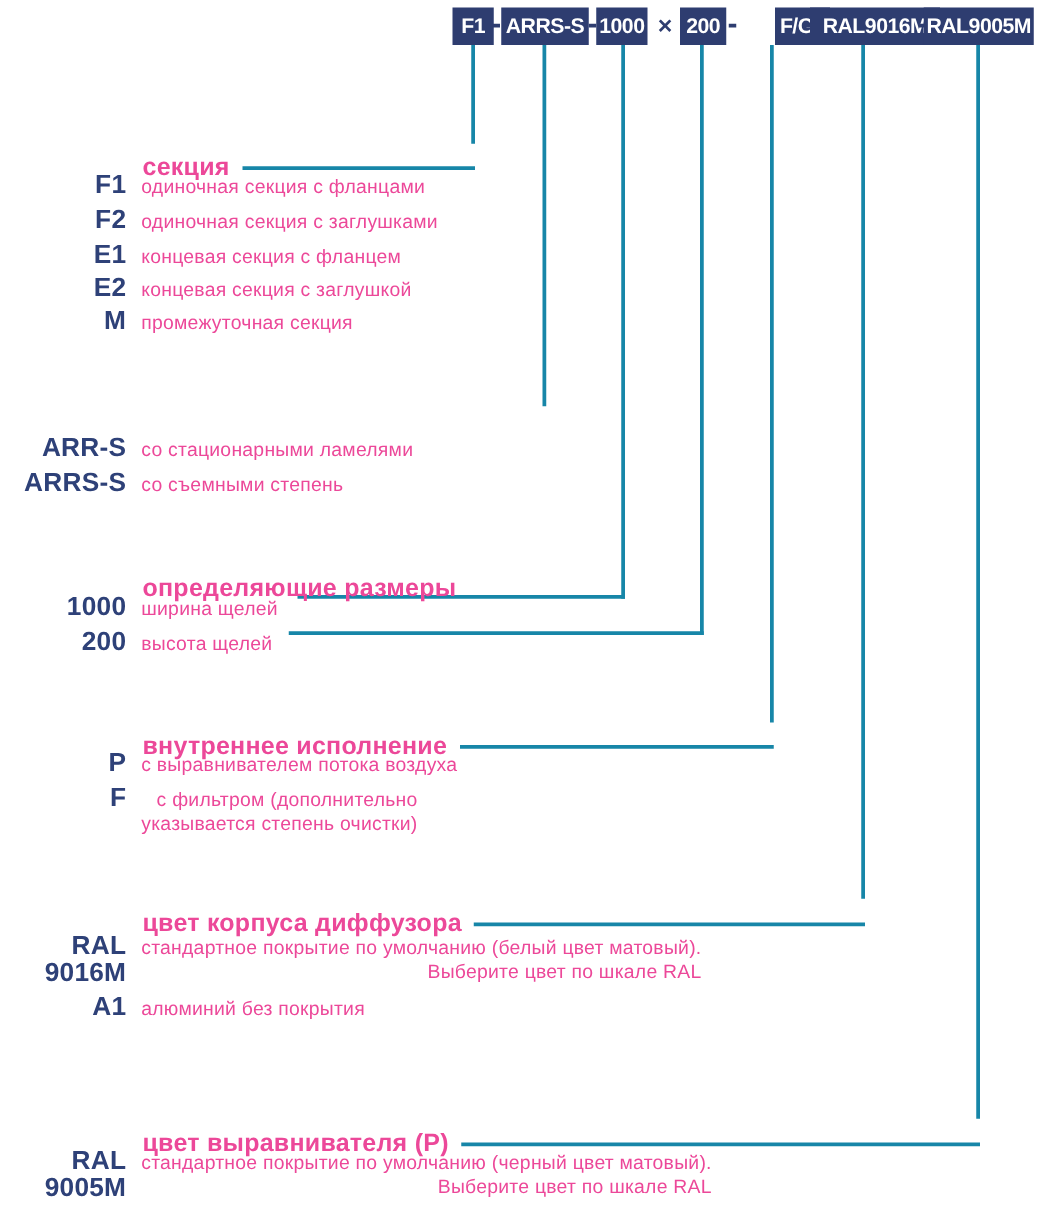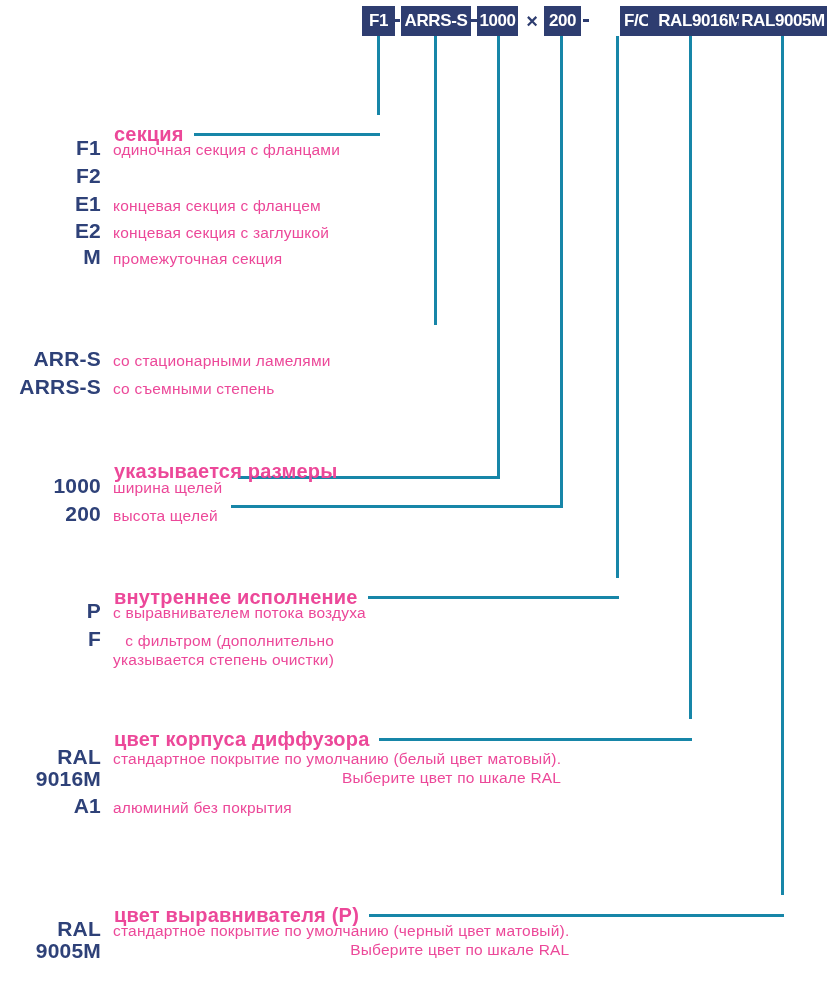--- a/index.html
+++ b/index.html
@@ -73,20 +73,21 @@
     <div class="hdr">
       <span class="t">секция</span>
       <span class="hline-f"></span>
     </div>
     <div class="row" style="top:38px">
       <div class="code">F1</div>
       <div class="desc">одиночная секция с фланцами</div>
     </div>
     <div class="row" style="top:66px">
       <div class="code">F2</div>
+      <div class="desc">одиночная секция с заглушками</div>
     </div>
     <div class="row" style="top:94px">
       <div class="code">E1</div>
       <div class="desc">концевая секция с фланцем</div>
     </div>
     <div class="row" style="top:121px">
       <div class="code">E2</div>
       <div class="desc">концевая секция с заглушкой</div>
     </div>
     <div class="row" style="top:147px">
@@ -101,21 +102,21 @@
       <div class="desc">со стационарными ламелями</div>
     </div>
     <div class="row" style="top:67px">
       <div class="code">ARRS-S</div>
       <div class="desc">со съемными степень</div>
     </div>
   </div>
 
   <div class="sec" style="top:436px;width:600px">
     <div class="hdr">
-      <span class="t">указывается размеры</span>
+      <span class="t">определяющие размеры</span>
     </div>
     <div class="row" style="top:39px">
       <div class="code">1000</div>
       <div class="desc">ширина щелей</div>
     </div>
     <div class="row" style="top:67px">
       <div class="code">200</div>
       <div class="desc">высота щелей</div>
     </div>
   </div>

